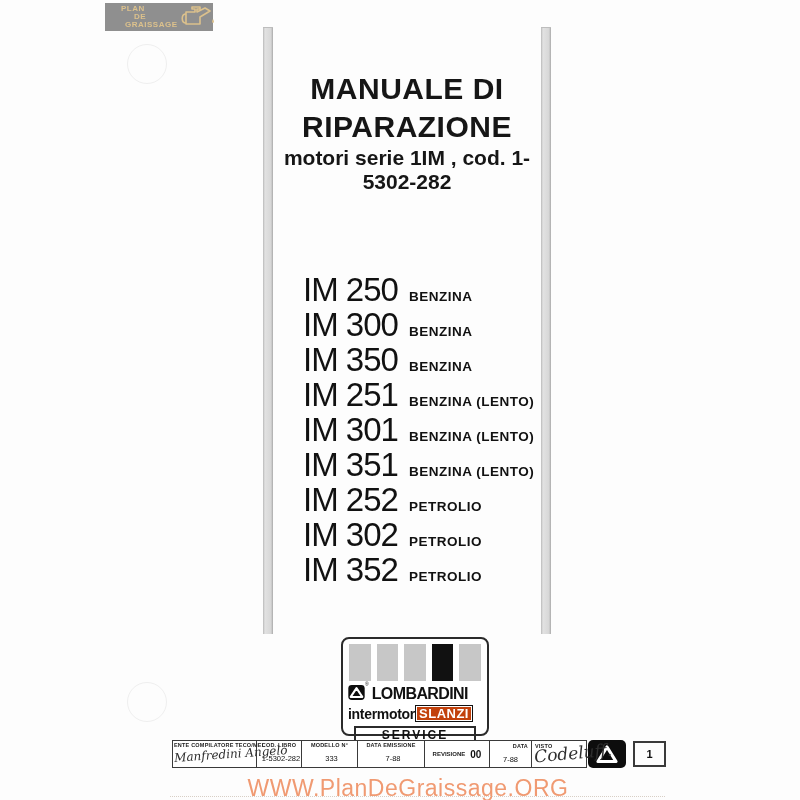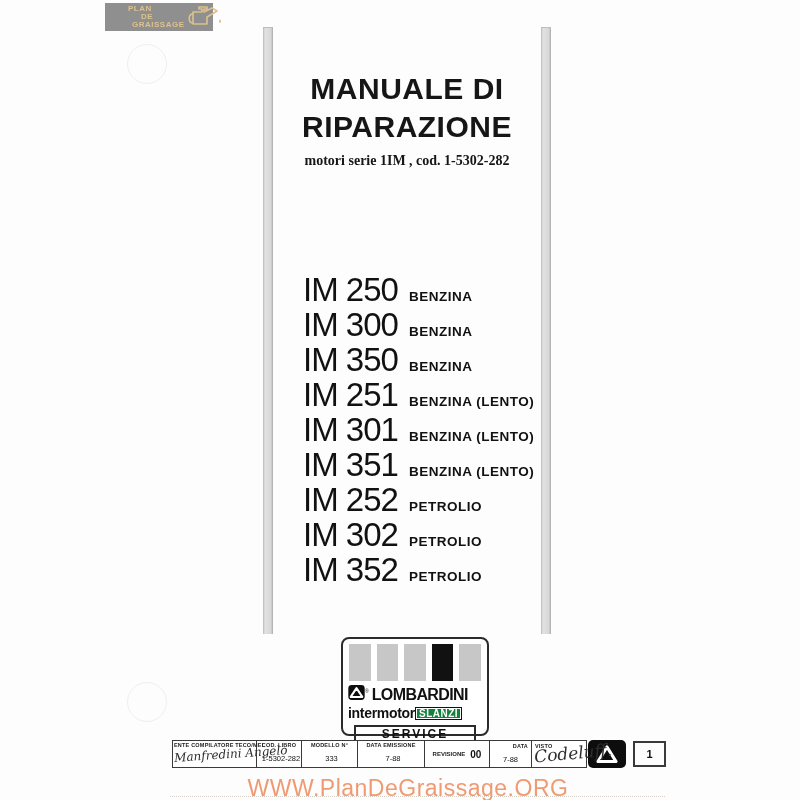--- a/index.html
+++ b/index.html
@@ -2,21 +2,21 @@
 <html><head>
 <meta charset="utf-8">
 <style>
   html,body{margin:0;padding:0;}
   body{background:#ffffff;font-family:"Liberation Sans",sans-serif;}
   #page{position:relative;width:800px;height:800px;background:#fdfdfd;overflow:hidden;}
 
   
   .corner-badge{position:absolute;left:105px;top:3px;width:108px;height:28px;
     background:#8f8f8f;display:flex;align-items:center;justify-content:space-between;
-    padding:0 20px;box-sizing:border-box;}
+    padding:0 13px;box-sizing:border-box;}
   .badge-text{color:#dcc18c;font-weight:bold;font-size:8px;line-height:8px;letter-spacing:.5px;}
   .badge-text .l1{margin-left:3px;}
   .badge-text .l2{margin-left:16px;}
   .badge-text .l3{margin-left:7px;}
   .oil-icon{color:#dcc18c;}
 
   
   .punch{position:absolute;width:38px;height:38px;border-radius:50%;border:1px solid #efefef;}
   .punch.p1{left:127px;top:44px;}
   .punch.p2{left:127px;top:682px;}
@@ -24,41 +24,41 @@
   
   .vbar{position:absolute;top:27px;width:10px;height:606px;
     background:linear-gradient(90deg,#b9b9b9 0,#e2e2e2 2px,#d7d7d7 8px,#a9a9a9 10px);
     border-top:1px solid #bdbdbd;}
   .vbar.left{left:263px;}
   .vbar.right{left:541px;}
 
   
   .title-block{position:absolute;left:273px;top:70px;width:268px;text-align:center;color:#161616;}
   .title-line{font-size:30px;line-height:38px;font-weight:bold;letter-spacing:.5px;}
-  .subtitle{font-size:14px;font-weight:bold;margin-top:7px;letter-spacing:0;font-family:Liberation Serif, serif;}
+  .subtitle{font-size:21px;font-weight:bold;letter-spacing:0;}
 
   
   .model-list{position:absolute;left:303px;top:271px;}
   .model-row{display:flex;align-items:baseline;height:35px;}
   .model-name{font-size:33px;font-weight:normal;letter-spacing:-1px;color:#111;}
   .model-fuel{font-size:13.5px;font-weight:bold;letter-spacing:.5px;color:#111;margin-left:11px;}
 
   
   .brand-block{position:absolute;left:341px;top:637px;width:148px;height:99px;
     border:2px solid #2b2b2b;border-radius:8px;background:#fff;box-sizing:border-box;
     padding:4px 5px 3px 5px;}
   .bars-row{display:flex;gap:6px;height:37px;margin:1px 1px 0 1px;}
   .bar{flex:1 1 auto;}
-  .brand-row{display:flex;align-items:center;margin-top:4px;}
+  .brand-row{display:flex;align-items:flex-start;margin-top:4px;}
   .tri-badge{flex:0 0 auto;}
   .reg-mark{font-size:5px;vertical-align:top;position:relative;top:-4px;color:#111;}
   .brand-name{font-size:16px;font-weight:bold;letter-spacing:-.6px;color:#111;margin-left:3px;}
   .sub-row{display:flex;align-items:center;margin-top:1px;}
   .intermotor{font-size:14px;font-weight:bold;letter-spacing:-.3px;color:#111;}
-  .slanzi{background:#15803d;color:#fff;font-size:10px;font-weight:bold;letter-spacing:.5px;
+  .slanzi{background:#c2410c;color:#fff;font-size:13px;font-weight:bold;letter-spacing:.5px;
     padding:1px 4px;box-shadow:inset 0 0 0 1px #111, inset 0 0 0 2px #fff;}
   .service-box{margin:4px auto 0 auto;width:118px;border:2px solid #2b2b2b;text-align:center;
     font-size:12px;font-weight:bold;letter-spacing:2px;color:#111;padding:0 0 1px 0;}
 
   
   .footer-table{position:absolute;left:172px;top:740px;height:28px;display:flex;
     border:1px solid #3a3a3a;box-sizing:border-box;background:#fff;}
   .ft-cell{position:relative;border-right:1px solid #3a3a3a;box-sizing:border-box;height:100%;}
   .ft-cell:last-child{border-right:none;}
   .ft-label{font-size:5.5px;color:#222;font-weight:bold;letter-spacing:.2px;white-space:nowrap;}

